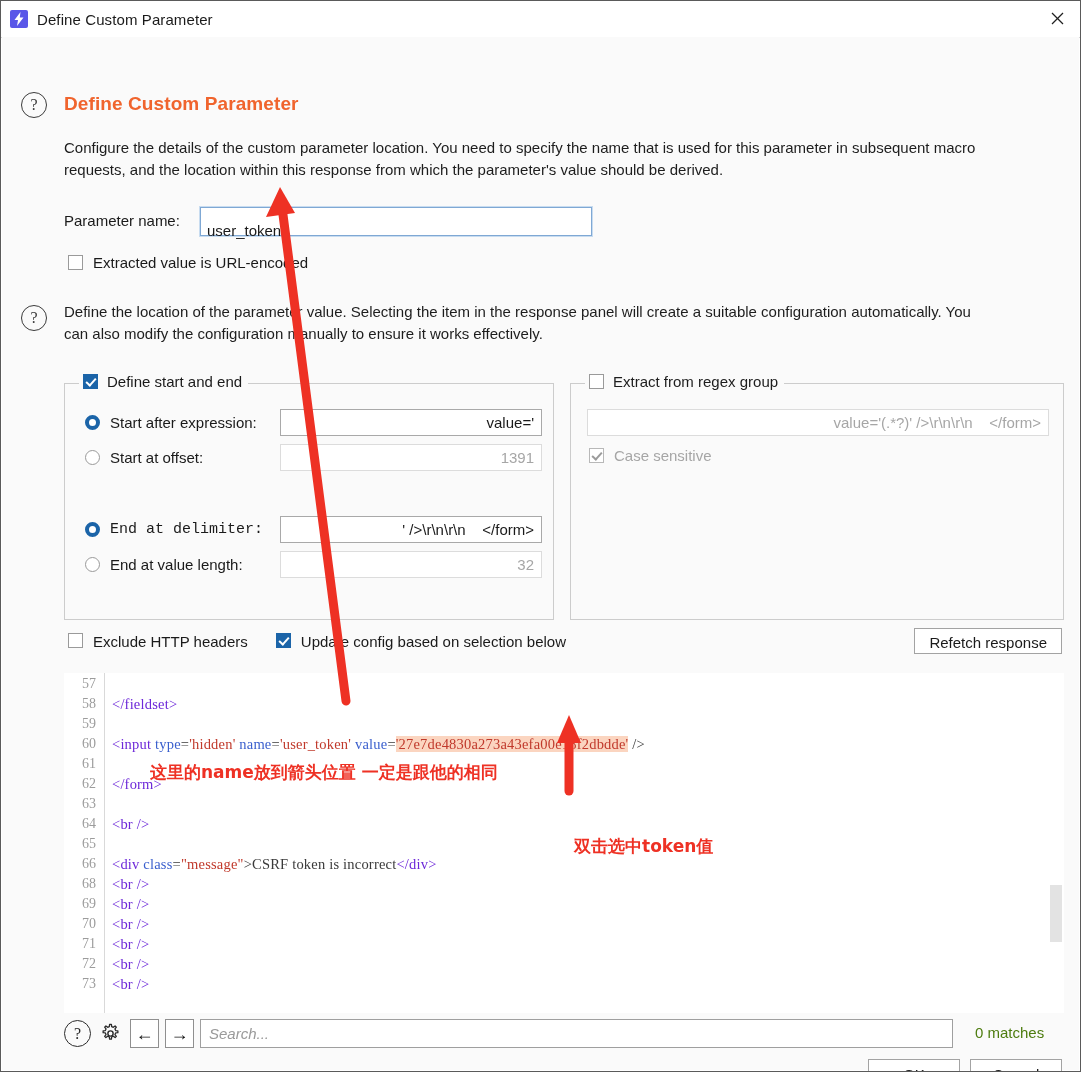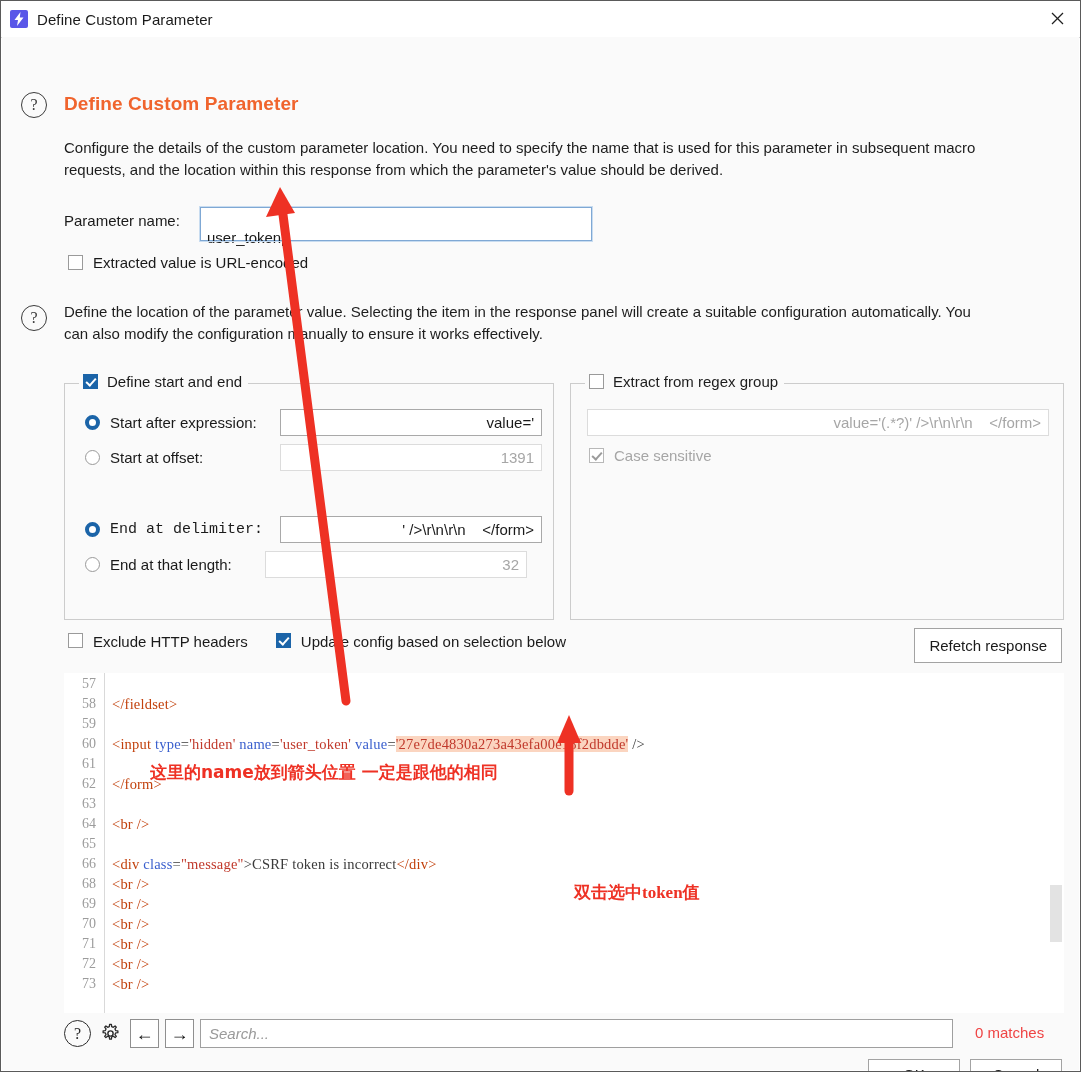--- a/index.html
+++ b/index.html
@@ -118,21 +118,21 @@
     position: absolute;
     left: 198px; top: 170px;
     width: 392px; height: 29px;
     box-sizing: border-box;
     border: 1px solid #7fa8d4;
     outline: 1px solid #c8dcf0;
     background: #ffffff;
     font-family: "Liberation Sans", sans-serif;
     font-size: 15px;
     color: #1a1a1a;
-    padding: 16px 6px;
+    padding: 9px 6px;
     line-height: 27px;
   }
   .caret {
     display: inline-block;
     width: 1px;
     height: 16px;
     background: #222;
     vertical-align: -3px;
     margin-left: 1px;
   }
@@ -250,21 +250,21 @@
     overflow: hidden;
   }
   .field.muted {
     border-color: #dcdcdc;
     color: #a6a6a6;
     background: #ffffff;
   }
   .f1 { left: 215px; top: 25px; width: 262px; }
   .f2 { left: 215px; top: 60px; width: 262px; }
   .f3 { left: 215px; top: 132px; width: 262px; }
-  .f4 { left: 200px; top: 167px; width: 262px; padding-left: 46px; }
+  .f4 { left: 215px; top: 167px; width: 262px; padding-left: 46px; }
 
   .regex-field {
     position: absolute;
     left: 16px; top: 25px;
     width: 462px;
     box-sizing: border-box;
     height: 27px;
     border: 1px solid #dcdcdc;
     background: #ffffff;
     font-family: "Liberation Sans", sans-serif;
@@ -291,21 +291,21 @@
     left: 66px; top: 596px;
     display: flex;
     align-items: flex-start;
     font-size: 15px;
     gap: 10px;
   }
   .opts-row .spacer { width: 8px; }
   .refetch-btn {
     position: absolute;
     right: 17px; top: 591px;
-    height: 35px;
+    height: 26px;
     box-sizing: border-box;
     padding: 0 14px;
     border: 1px solid #a3a3a3;
     background: #ffffff;
     font-family: "Liberation Sans", sans-serif;
     font-size: 15px;
     color: #1a1a1a;
     line-height: 27px;
   }
 
@@ -346,21 +346,21 @@
     color: #9c9c9c;
     font-family: "Liberation Serif", serif;
     font-size: 14px;
   }
   .code-txt {
     position: absolute;
     left: 48px; top: 0;
     color: #1a1a1a;
     letter-spacing: .2px;
   }
-  .tag { color: #c2410c; }
+  .tag { color: #6d28d9; }
   .attr { color: #3a5fcd; }
   .str { color: #c0392b; }
   .plain { color: #3a3a3a; }
   .hl { background: #fbd5c0; }
   .code-scrollbar {
     position: absolute;
     right: 2px; top: 212px;
     width: 12px; height: 57px;
     background: #e3e3e3;
   }
@@ -368,21 +368,21 @@
   
   .ann {
     position: absolute;
     color: #ee3124;
     font-weight: bold;
     font-family: "DejaVu Sans", sans-serif;
     white-space: nowrap;
     margin-left: 12px;
   }
   .ann-1 { left: 136px; top: 724px; font-size: 17px; }
-  .ann-2 { left: 560px; top: 844px; font-size: 17px; font-family: Liberation Serif, serif; }
+  .ann-2 { left: 560px; top: 798px; font-size: 17px; }
 
   
   .arrows {
     position: absolute;
     left: 0; top: 0;
     width: 1081px; height: 1072px;
     pointer-events: none;
   }
 
   
@@ -426,21 +426,21 @@
     font-family: "Liberation Sans", sans-serif;
     font-size: 15px;
     padding: 0 8px;
     color: #1a1a1a;
   }
   .search-input::placeholder { color: #9a9a9a; font-style: italic; }
   .matches {
     position: absolute;
     left: 973px; top: 987px;
     font-size: 15px;
-    color: #ef4444;
+    color: #4d7c0f;
   }
 
   .btn-row {
     position: absolute;
     right: 17px; top: 1022px;
     display: flex;
     gap: 10px;
   }
   .dlg-btn {
     width: 92px; height: 30px;
@@ -508,21 +508,21 @@
       <div class="field f2 muted">1391</div>
 
       <div class="opt-row o3">
         <span class="radio on"></span>
         <span>End at delimiter:</span>
       </div>
       <div class="field f3">' /&gt;\r\n\r\n    &lt;/form&gt;</div>
 
       <div class="opt-row o4">
         <span class="radio"></span>
-        <span>End at that length:</span>
+        <span>End at value length:</span>
       </div>
       <div class="field f4 muted">32</div>
     </div>
 
     <div class="groupbox gb-right">
       <div class="gb-legend">
         <span class="cb"></span>
         <span>Extract from regex group</span>
       </div>
       <div class="regex-field">value='(.*?)' /&gt;\r\n\r\n    &lt;/form&gt;</div>

